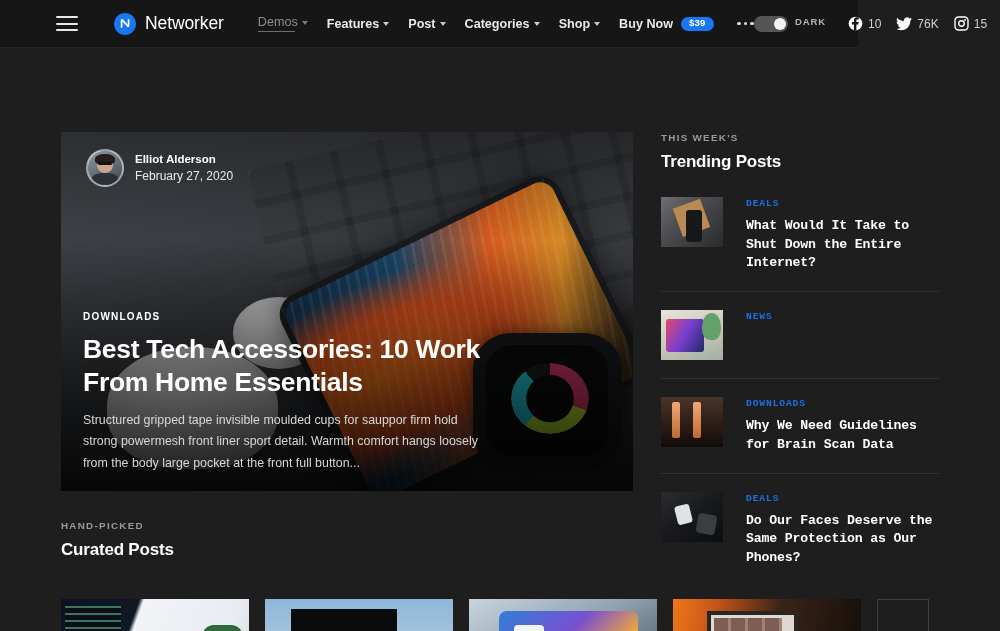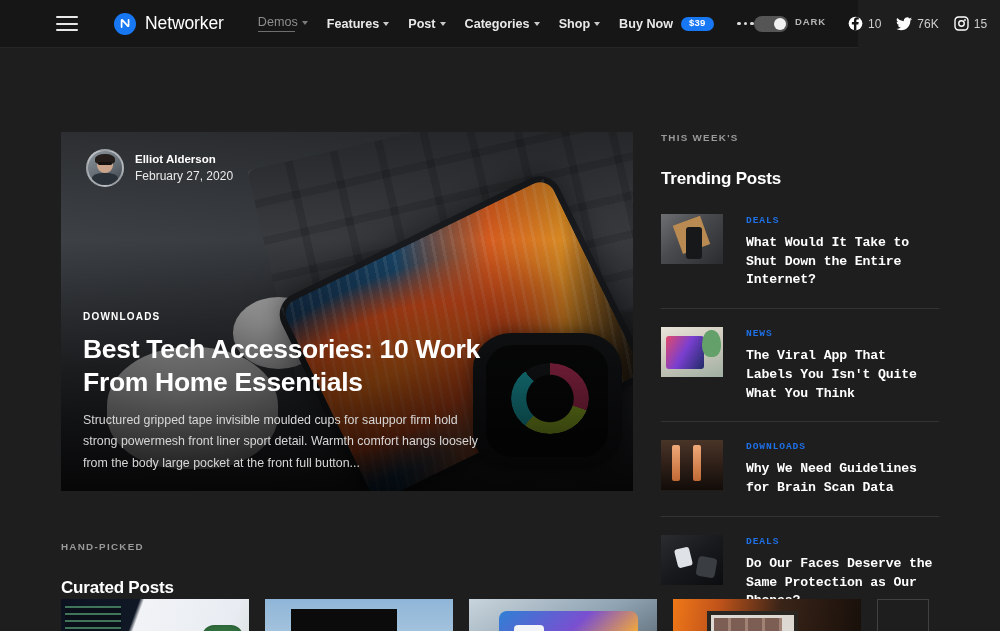--- a/index.html
+++ b/index.html
@@ -126,21 +126,21 @@
   .hero-text { position: absolute; left: 22px; right: 70px; bottom: 17px; }
   .hero-cat { color: #ffffff; font-size: 10px; font-weight: 700; letter-spacing: 1.2px;
     margin-bottom: 11px; cursor: pointer; }
   .hero-title { color: #ffffff; font-size: 26.5px; font-weight: 700; line-height: 1.25;
     letter-spacing: -.3px; margin-bottom: 11px; max-width: 440px; cursor: pointer; }
   .hero-excerpt { color: #d6d6d6; font-size: 12.4px; line-height: 1.72; max-width: 395px; }
 
   
   .trending { position: absolute; left: 661px; top: 84px; width: 278px; }
   .eyebrow { color: #9a9a9a; font-size: 9.8px; font-weight: 600; letter-spacing: 1.3px; }
-  .section-title { color: #ffffff; font-size: 17px; font-weight: 700; margin-top: 26px;
+  .section-title { color: #ffffff; font-size: 17px; font-weight: 700; margin-top: 9px;
     letter-spacing: -.2px; }
   .tp-list { margin-top: 25px; }
   .tp-item { display: flex; gap: 23px; padding-bottom: 18px; margin-bottom: 18px;
     border-bottom: 1px solid #333333; cursor: pointer; font-family: Liberation Mono, monospace; }
   .tp-item:last-child { border-bottom: none; padding-bottom: 0; margin-bottom: 0; }
   .tp-thumb { width: 62px; height: 50px; flex: 0 0 62px; overflow: hidden; position: relative;
     background: #2b2b2b; }
   .tp-body { padding-top: 1px; }
   .tp-cat { color: #1f6fe5; font-size: 9.6px; font-weight: 700; letter-spacing: .9px; }
   .tp-title { color: #ffffff; font-size: 13.2px; font-weight: 700; line-height: 1.42;
@@ -162,21 +162,21 @@
     background: linear-gradient(180deg,#f0a878,#c06a34); border-radius:2px; }
   .th3::after { content:""; position:absolute; left:52%; top:10%; width:12%; height:72%;
     background: linear-gradient(180deg,#f0a878,#c06a34); border-radius:2px; }
   .th4 { background: linear-gradient(145deg,#2a2c30 0%,#17191c 50%,#0c0d0f 100%); }
   .th4::before { content:""; position:absolute; left:24%; top:26%; width:24%; height:38%;
     background:#dfe2e6; border-radius:3px; transform: rotate(-14deg); }
   .th4::after { content:""; position:absolute; left:58%; top:44%; width:30%; height:40%;
     background:#3a3d42; border-radius:4px; transform: rotate(10deg); }
 
   
-  .curated { position: absolute; left: 61px; top: 493px; }
+  .curated { position: absolute; left: 61px; top: 472px; }
   .carousel { position: absolute; left: 61px; top: 551px; display: flex; gap: 16px; }
   .c-card { width: 188px; height: 120px; overflow: hidden; position: relative;
     background: #242424; cursor: pointer; flex: 0 0 188px; }
   .cc1 { background: linear-gradient(110deg,#0c1220 0%,#101826 34%,#f1f3f6 36%,#e8ecf2 78%,#cfd8cd 100%); }
   .cc1::before { content:""; position:absolute; left:2%; top:6%; width:30%; height:92%;
     background:#0a0f1a;
     background-image: repeating-linear-gradient(to bottom, rgba(110,200,140,.55) 0 2px, transparent 2px 7px); }
   .cc1::after { content:""; position:absolute; right:3%; top:22%; width:22%; height:66%;
     background: radial-gradient(circle at 50% 45%, #4f9d5c 0%, #2f6b3c 70%, #1d4228 100%);
     border-radius: 12px; }
@@ -339,21 +339,20 @@
         <span class="tp-thumb th1"></span>
         <span class="tp-body">
           <span class="tp-cat" style="display:block">DEALS</span>
           <span class="tp-title" style="display:block">What Would It Take to Shut Down the Entire Internet?</span>
         </span>
       </div>
       <div class="tp-item">
         <span class="tp-thumb th2"></span>
         <span class="tp-body">
           <span class="tp-cat" style="display:block">NEWS</span>
-          <span class="tp-title" style="display:block">The Viral App That Labels You Isn't Quite What You Think</span>
         </span>
       </div>
       <div class="tp-item">
         <span class="tp-thumb th3"></span>
         <span class="tp-body">
           <span class="tp-cat" style="display:block">DOWNLOADS</span>
           <span class="tp-title" style="display:block">Why We Need Guidelines for Brain Scan Data</span>
         </span>
       </div>
       <div class="tp-item">

